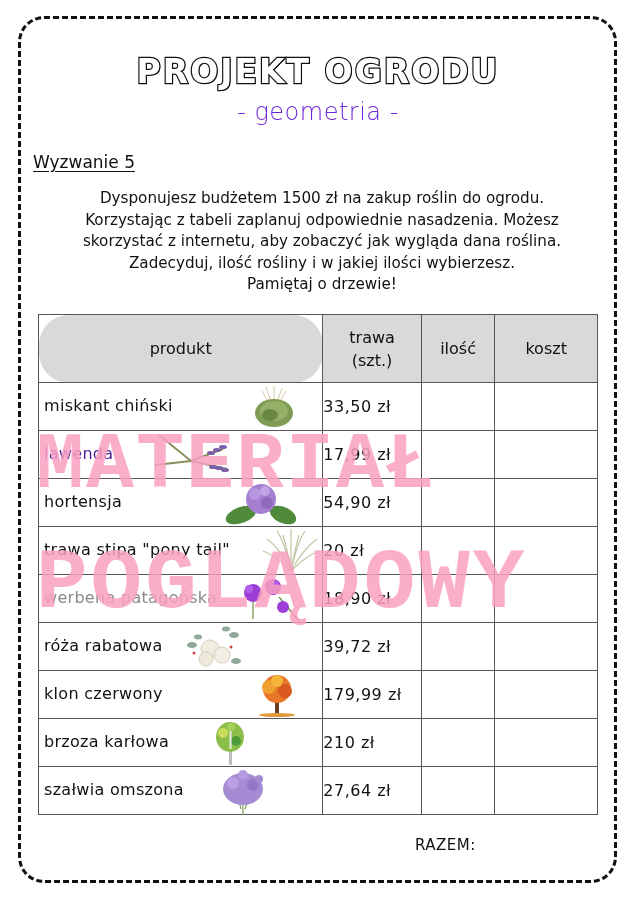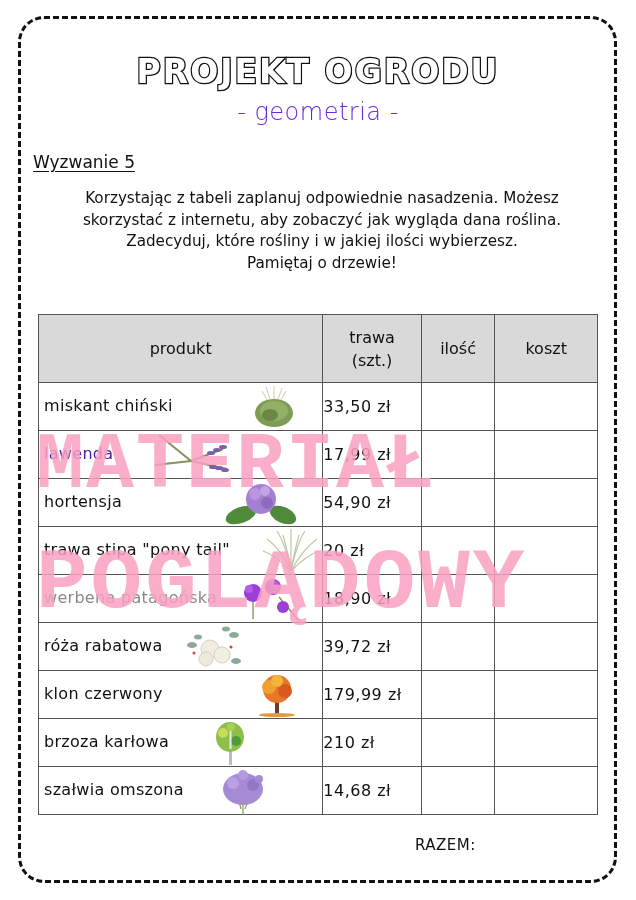--- a/index.html
+++ b/index.html
@@ -19,21 +19,21 @@
                text-decoration: underline; text-underline-offset: 3px; }
   .intro { position: absolute; left: 32px; width: 580px; top: 188px; text-align: center;
            font-size: 15.2px; line-height: 21.6px; }
   .intro span { display: block; white-space: nowrap; }
   table.plants { position: absolute; left: 38px; top: 314px; border-collapse: collapse;
                  width: 560px; }
   table.plants th, table.plants td { border: 1.3px solid #555; padding: 0; }
   table.plants th { background: #d9d9d9; font-weight: normal; font-size: 16px;
                     height: 67px; line-height: 23px; text-align: center; }
   table.plants td { height: 47px; font-size: 16px; }
-  .c1 { width: 292px; } .c2 { width: 99px; } .c3 { width: 74px; } .c4 { width: 104px; }
+  .c1 { width: 292px; border-radius: 30px; } .c2 { width: 99px; } .c3 { width: 74px; } .c4 { width: 104px; }
   .prod { position: relative; height: 47px; }
   .prod .name { position: absolute; left: 5px; top: 13px; white-space: nowrap; letter-spacing: 0.3px; }
   .prod .pic { position: absolute; top: 2px; width: 60px; height: 43px; }
   td.price { letter-spacing: 0.5px; }
   .total { position: absolute; left: 415px; top: 836px; font-size: 15px; letter-spacing: 0.5px; }
   .wm { position: absolute; font-family: Liberation Mono, monospace; font-weight: bold;
         color: rgba(249, 160, 192, 0.85); pointer-events: none; white-space: nowrap;
         letter-spacing: 2px; }
   .wm1 { left: 36px; top: 420px; font-size: 80px; }
   .wm2 { left: 36px; top: 535px; font-size: 86px; letter-spacing: 3px; }
@@ -43,23 +43,24 @@
 <body>
 
 <div class="frame"></div>
 
 <div class="title">PROJEKT OGRODU</div>
 <div class="subtitle">- geometria -</div>
 
 <div class="challenge">Wyzwanie 5</div>
 
 <div class="intro">
+  <span>Dysponujesz budżetem 1500 zł na zakup roślin do ogrodu.</span>
   <span>Korzystając z tabeli zaplanuj odpowiednie nasadzenia. Możesz</span>
   <span>skorzystać z internetu, aby zobaczyć jak wygląda dana roślina.</span>
-  <span>Zadecyduj, które rośliny i w jakiej ilości wybierzesz.</span>
+  <span>Zadecyduj, ilość rośliny i w jakiej ilości wybierzesz.</span>
   <span>Pamiętaj o drzewie!</span>
 </div>
 
 <table class="plants">
   <thead>
     <tr>
       <th class="c1">produkt</th>
       <th class="c2">
         <div>trawa</div>
         <div>(szt.)</div>
@@ -277,21 +278,21 @@
                 </g>
             <ellipse cx="24" cy="20" rx="20" ry="16" fill="#a58bd4"></ellipse>
             <circle cx="14" cy="14" r="6" fill="#b9a0e2"></circle>
                 <circle cx="34" cy="16" r="6" fill="#9478c8"></circle>
             <circle cx="24" cy="6" r="5" fill="#b49ae0"></circle>
                 <circle cx="40" cy="10" r="4" fill="#a58bd4"></circle>
           </svg>
         </div>
       </div>
         </td>
-      <td class="price">14,68 zł</td>
+      <td class="price">27,64 zł</td>
       <td></td>
       <td></td>
     </tr>
   </tbody>
 </table>
 
 <div class="total">RAZEM:</div>
 
 <div class="wm wm1">MATERIAŁ</div>
 <div class="wm wm2">POGLĄDOWY</div>

